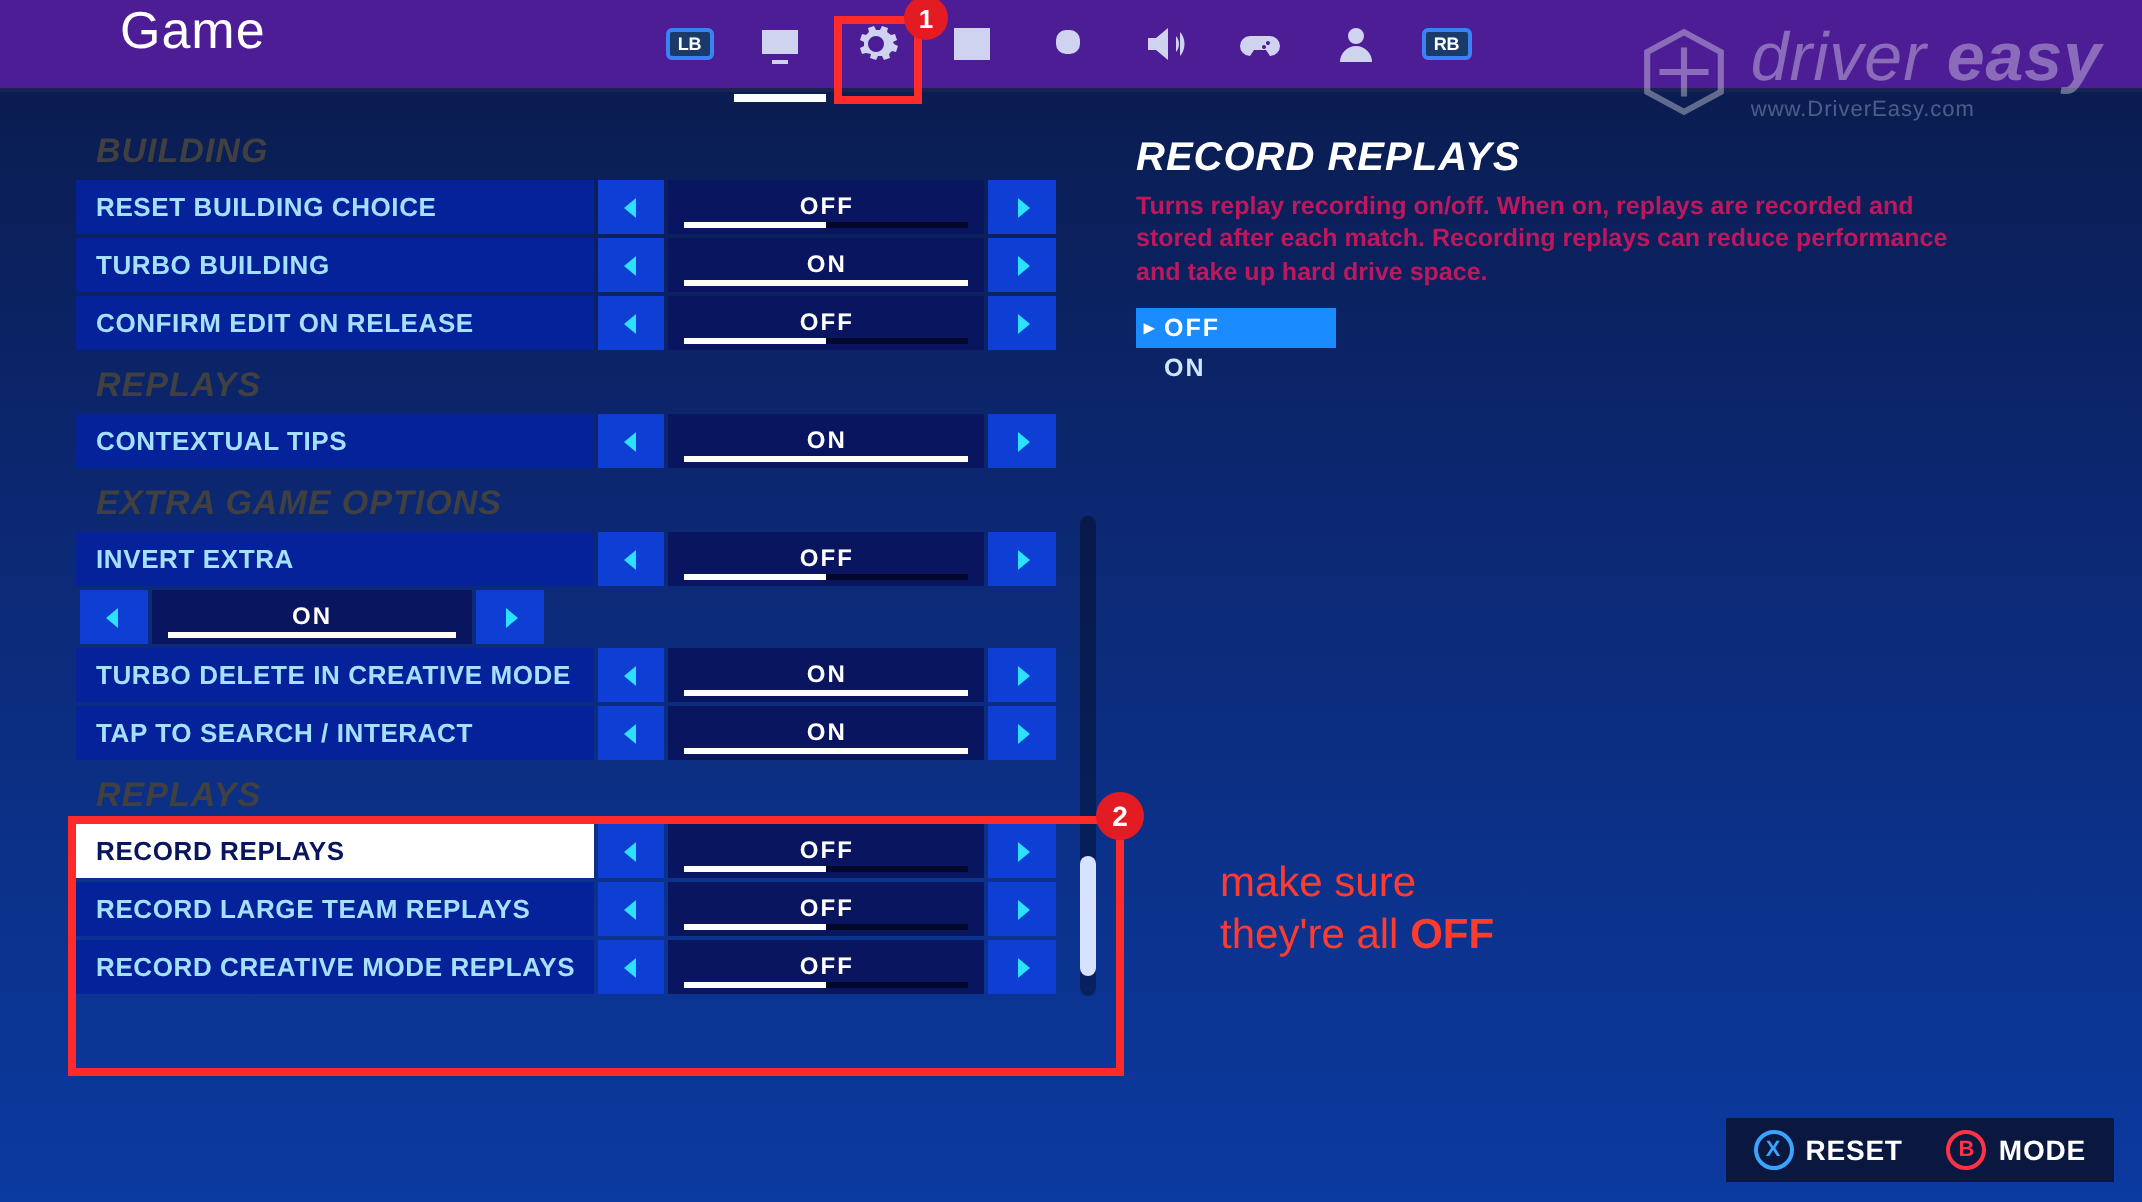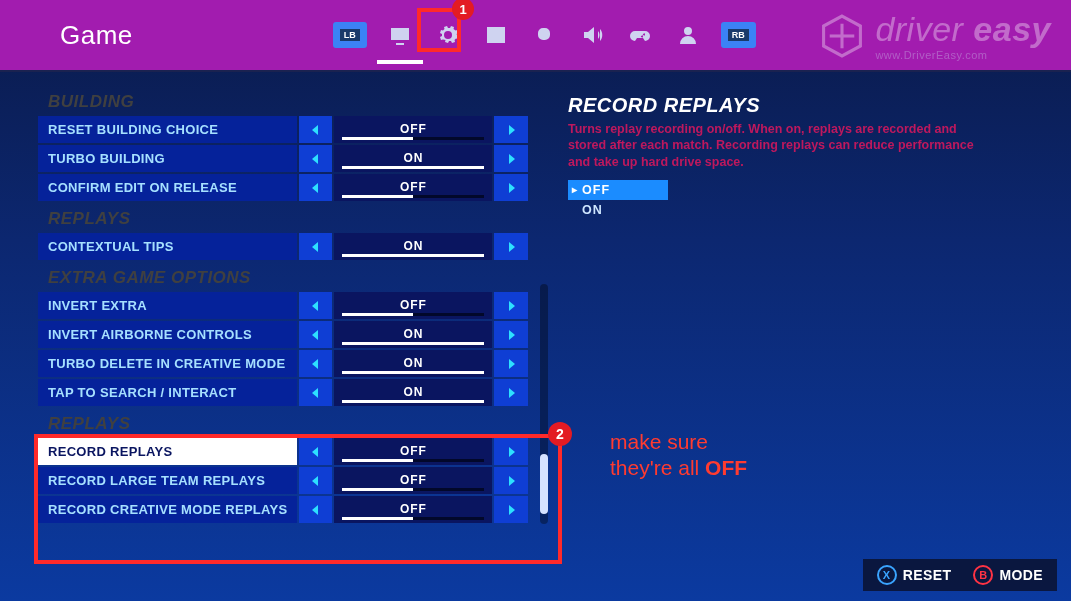--- a/index.html
+++ b/index.html
@@ -1,26 +1,26 @@
 <!DOCTYPE html>
 <html><head>
 <meta charset="utf-8">
 <style>
   * { margin:0; padding:0; box-sizing:border-box; font-family: Arial, Helvetica, sans-serif; }
   body { width:1071px; height:601px; background:linear-gradient(180deg,#0a1a4a 0%,#0c2770 40%,#0b3aa0 100%); overflow:hidden; position:relative; color:#fff; }
 
   
-  .topbar { height:72px; background:#a21caf; display:flex; align-items:center; padding:0 20px; border-bottom:2px solid #1a2250; }
+  .topbar { height:46px; background:#4c1d95; display:flex; padding:0 20px; border-bottom:2px solid #1a2250; }
   .title { font-size:26px; font-weight:400; color:#fff; margin-left:40px; margin-right:200px; letter-spacing:0.5px;}
   .tabicons { display:flex; align-items:center; gap:18px; }
   .tabicons .ic { width:30px; height:30px; display:flex; align-items:center; justify-content:center; color:#cfd3f0; }
   .tabicons .ic svg { width:24px; height:24px; fill:#cfd3f0; }
   .tabicons .ic.active { position:relative; }
   .tab-underline { position:absolute; bottom:-14px; left:-8px; right:-8px; height:4px; background:#fff; }
-  .bumper { font-size:9px; font-weight:bold; color:#fff; background:#1a3a6a; border-radius:3px; padding:1px 4px; border:7px solid #3b82f6;}
+  .bumper { font-size:9px; font-weight:bold; color:#fff; background:#1a3a6a; border-radius:3px; padding:1px 4px; border:2px solid #3b82f6;}
   .gear-highlight { position:absolute; top:8px; left:417px; width:44px; height:44px; border:4px solid #ff2a2a; }
   .gear-badge { position:absolute; top:-2px; left:452px; width:22px; height:22px; border-radius:50%; background:#e31b23; color:#fff; font-size:13px; font-weight:bold; display:flex; align-items:center; justify-content:center; z-index:5;}
 
   
   .brand { position:absolute; right:20px; top:10px; display:flex; align-items:center; gap:10px; opacity:0.35; }
   .brand svg { width:46px; height:46px; stroke:#fff; fill:none; stroke-width:4; }
   .brand-text { display:flex; flex-direction:column; }
   .brand-name { font-size:34px; color:#fff; font-style:italic; font-weight:300; letter-spacing:0.5px;}
   .brand-name b{ font-weight:700; font-style:italic;}
   .brand-url { font-size:11px; color:#cfd3f0; letter-spacing:0.5px;}
@@ -227,21 +227,20 @@
             <div class="fill off"></div>
           </div>
         </div>
         <div class="arrow">
           <svg viewBox="0 0 12 12">
             <polygon points="4,1 4,11 10,6"></polygon>
           </svg>
         </div>
       </div>
       <div class="row">
-        <div class="label">INVERT AIRBORNE CONTROLS</div>
         <div class="arrow">
           <svg viewBox="0 0 12 12">
             <polygon points="8,1 8,11 2,6"></polygon>
           </svg>
         </div>
         <div class="valuebox">
           <div class="val">ON</div>
           <div class="track">
             <div class="fill on"></div>
           </div>

